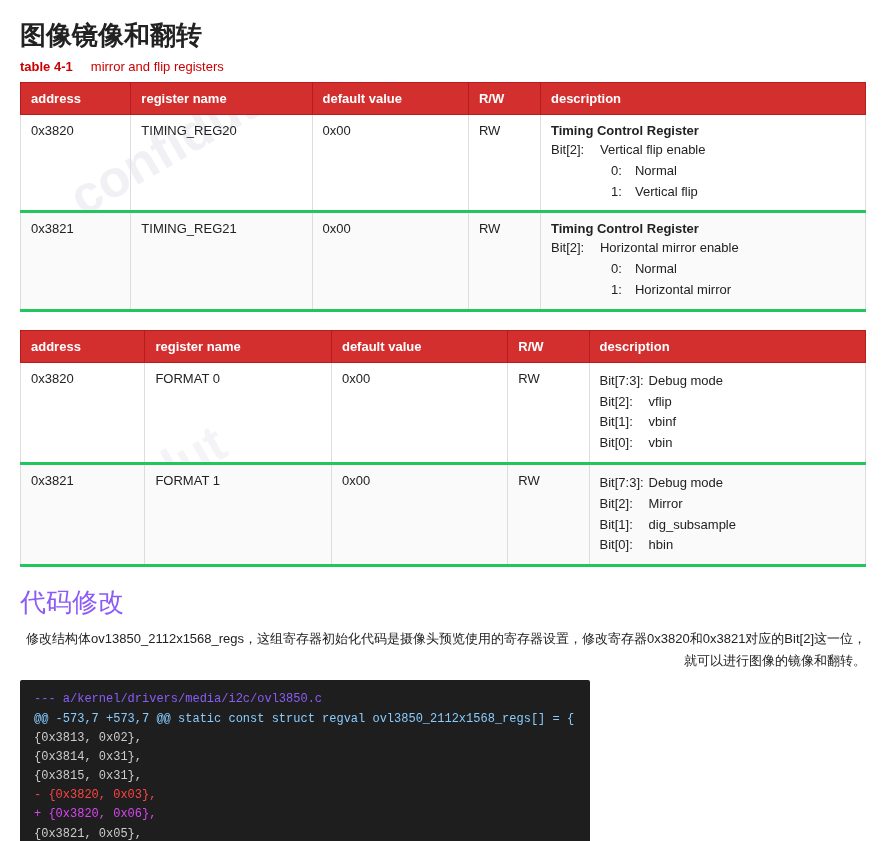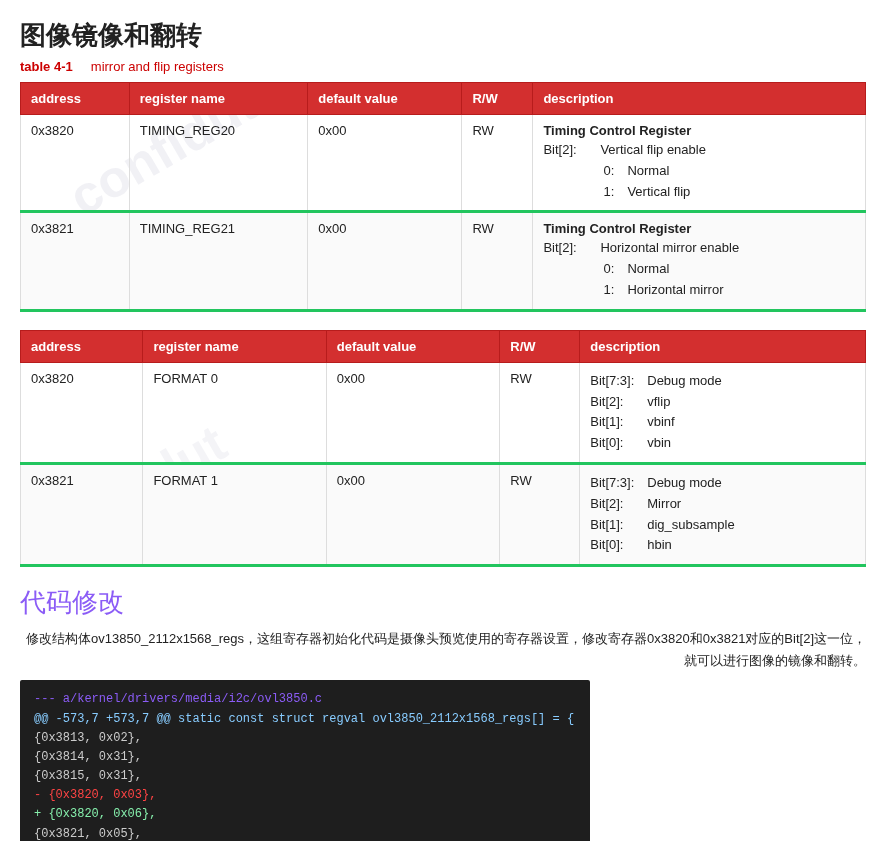--- a/index.html
+++ b/index.html
@@ -67,21 +67,21 @@
     }
 
     .desc-title {
       font-weight: bold;
       color: #222;
       margin-bottom: 2px;
     }
 
     .desc-line {
       display: flex;
-      gap: 12px;
+      gap: 4px;
       margin-left: 0;
       color: #222;
       font-size: 13px;
       line-height: 1.6;
     }
 
     .desc-bit {
       min-width: 45px;
       color: #222;
     }
@@ -122,21 +122,21 @@
       font-size: 12px;
       padding: 10px 14px;
       width: 570px;
       line-height: 1.6;
       border-radius: 2px;
       position: relative;
     }
 
     .code-line { color: #ccc; }
     .code-line.minus { color: #f44; }
-    .code-line.plus { color: #86efac; }
+    .code-line.plus { color: #d946ef; }
     .code-line.header-a { color: #8b5cf6; }
     .code-line.header-b { color: #4af; }
     .code-line.hunk { color: #8cf; }
 
     .watermark {
       position: absolute;
       top: 120px;
       left: 60px;
       font-size: 52px;
       color: rgba(150,150,180,0.13);

